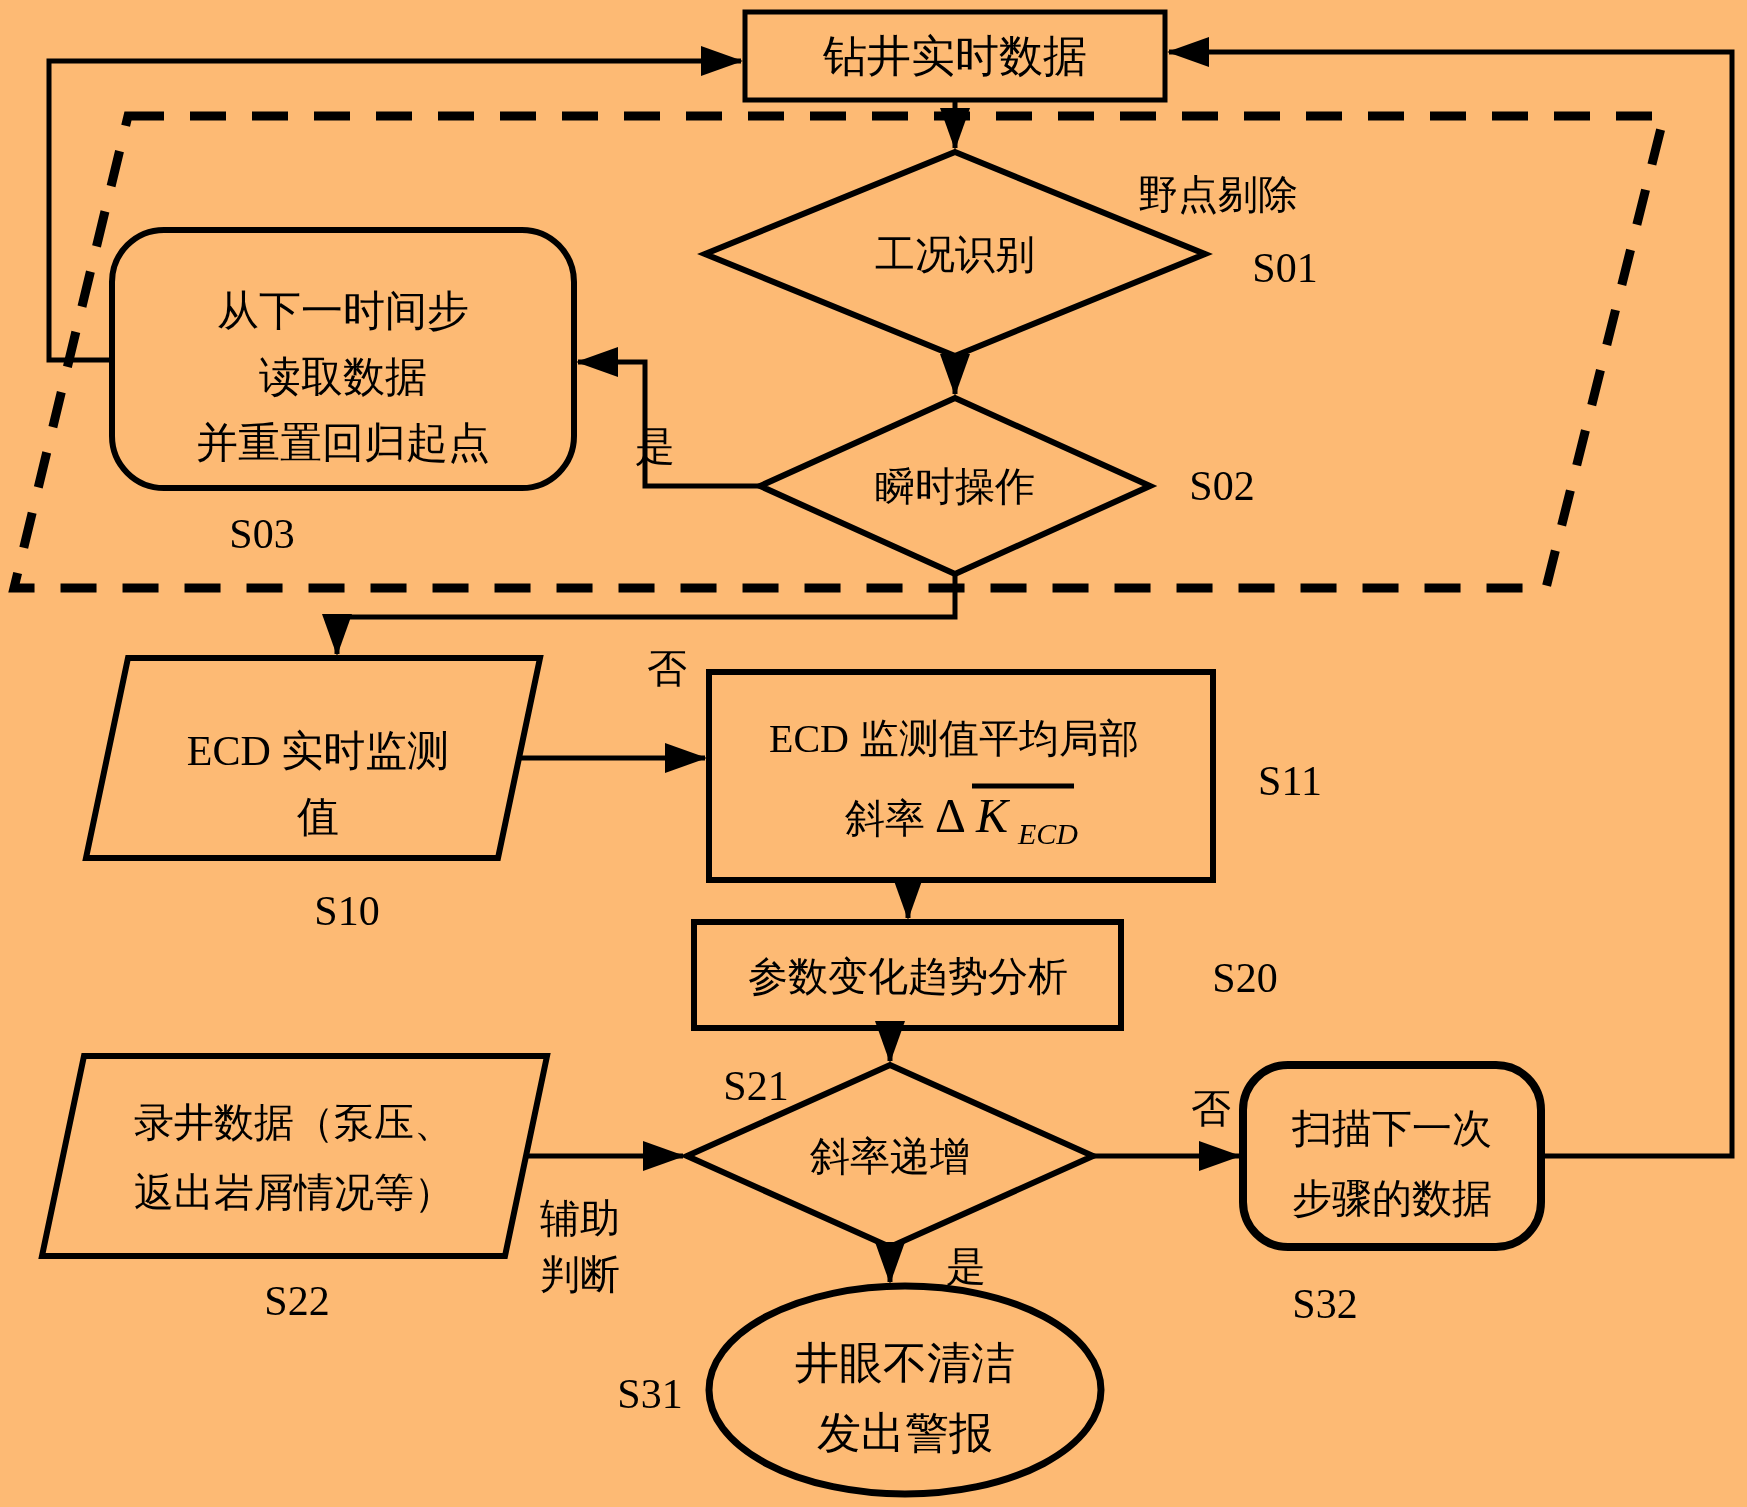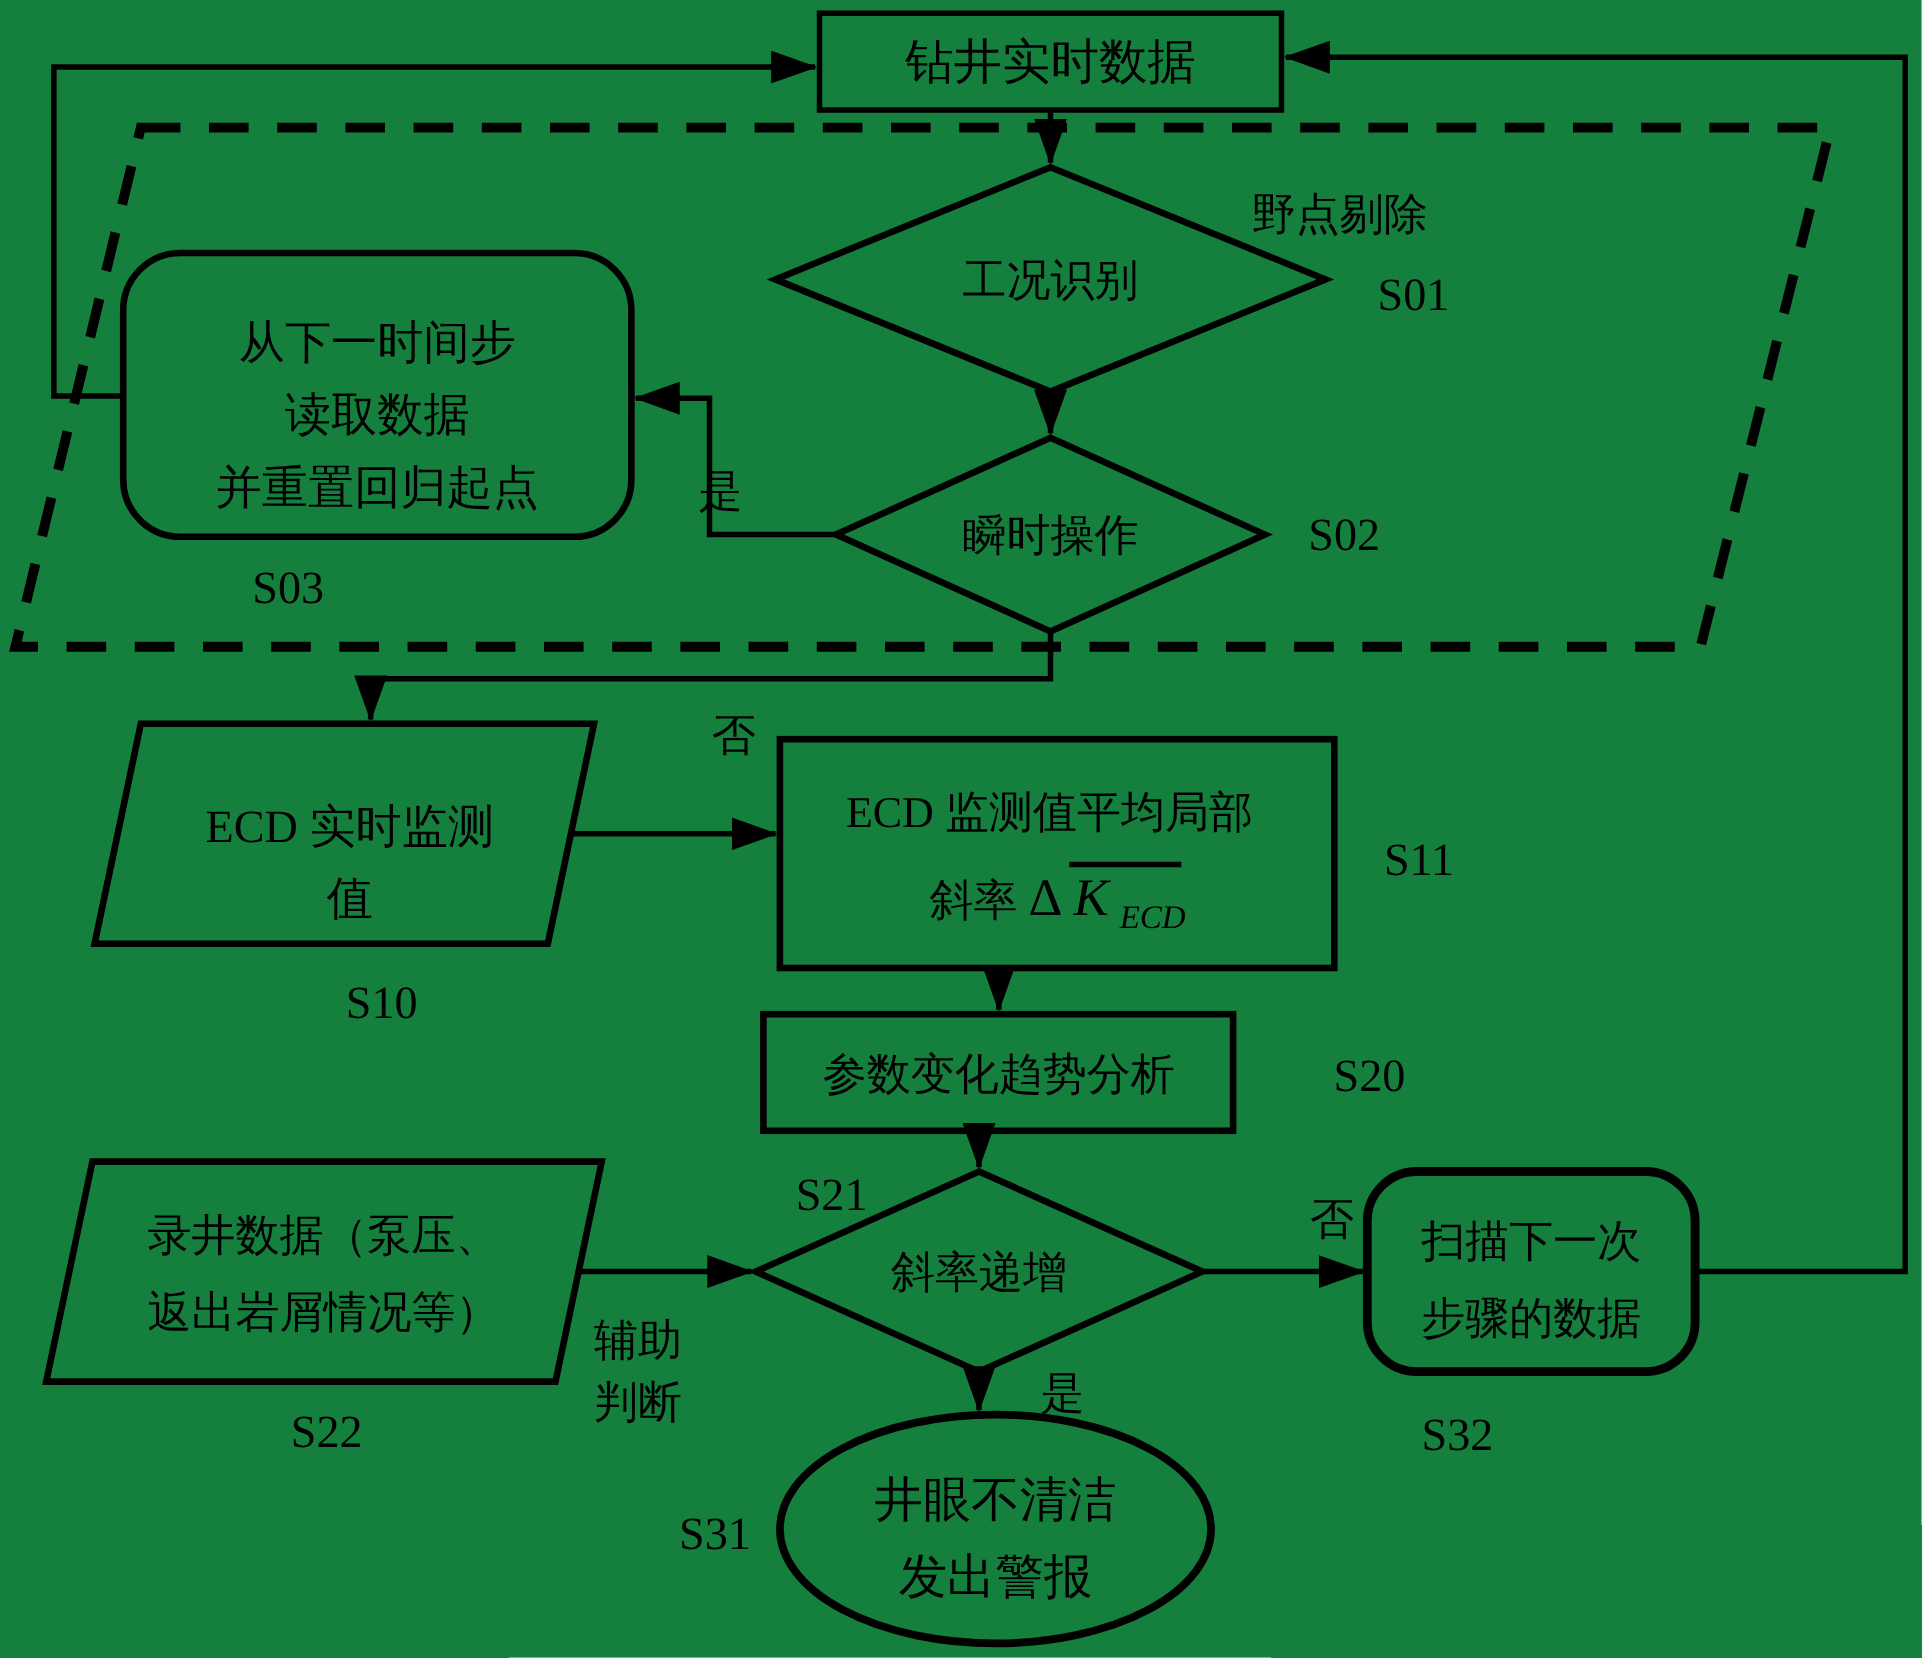--- a/index.html
+++ b/index.html
@@ -5,21 +5,21 @@
   html, body {
     margin: 0;
     padding: 0;
     background: #ffffff;
     font-family: "Liberation Serif", "DejaVu Serif", serif;
   }
   .stage {
     position: relative;
     width: 1747px;
     height: 1507px;
-    background: #15803d;
+    background: #fdba74;
     overflow: hidden;
   }
   svg text {
     fill: #000000;
     font-family: "Liberation Serif", "DejaVu Serif", serif;
   }
   .node-shape {
     fill: none;
     stroke: #000000;
   }

